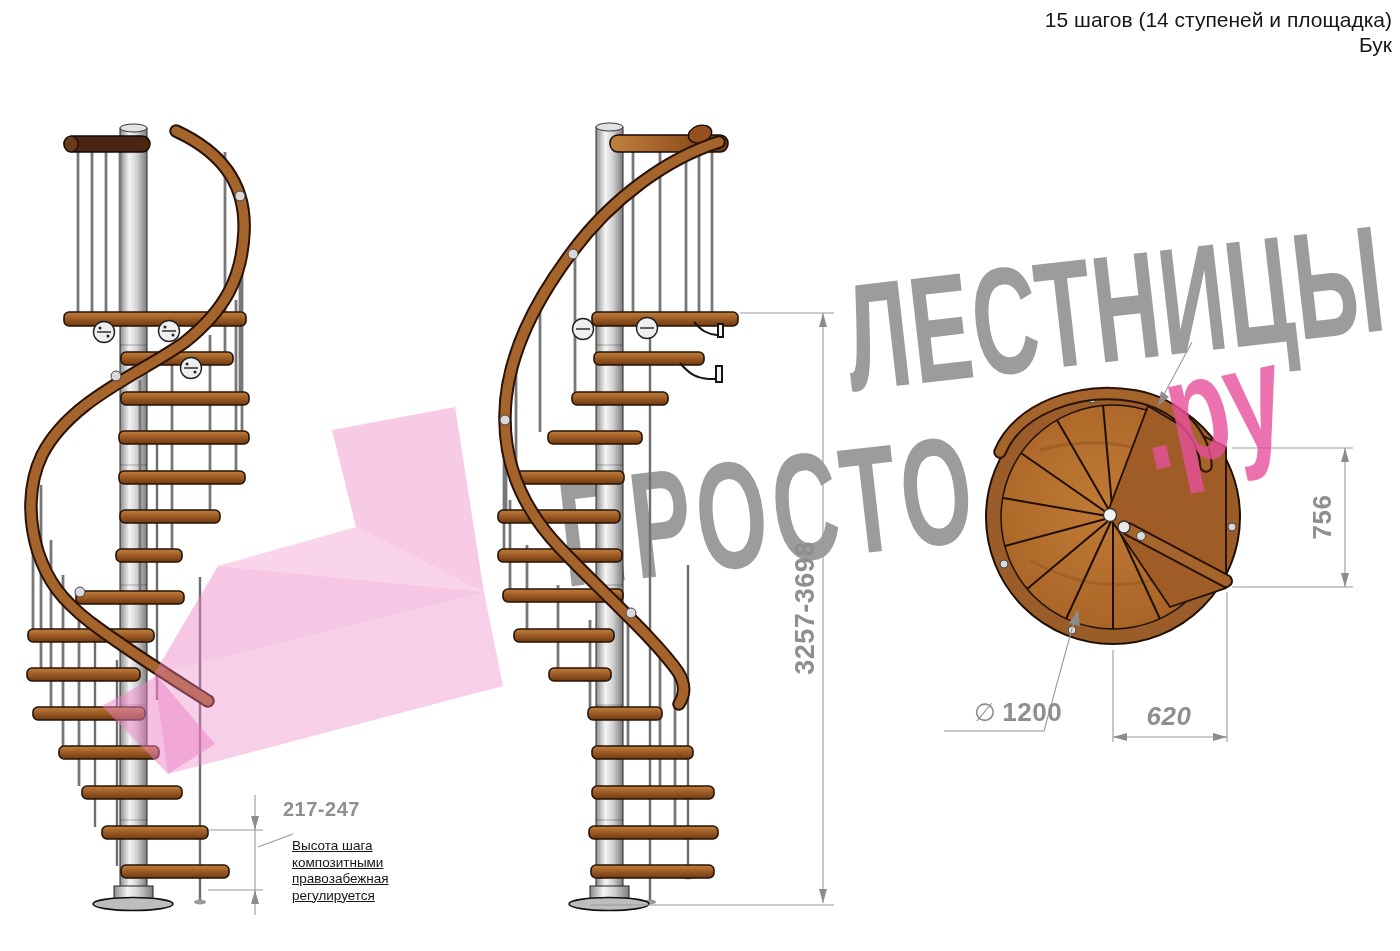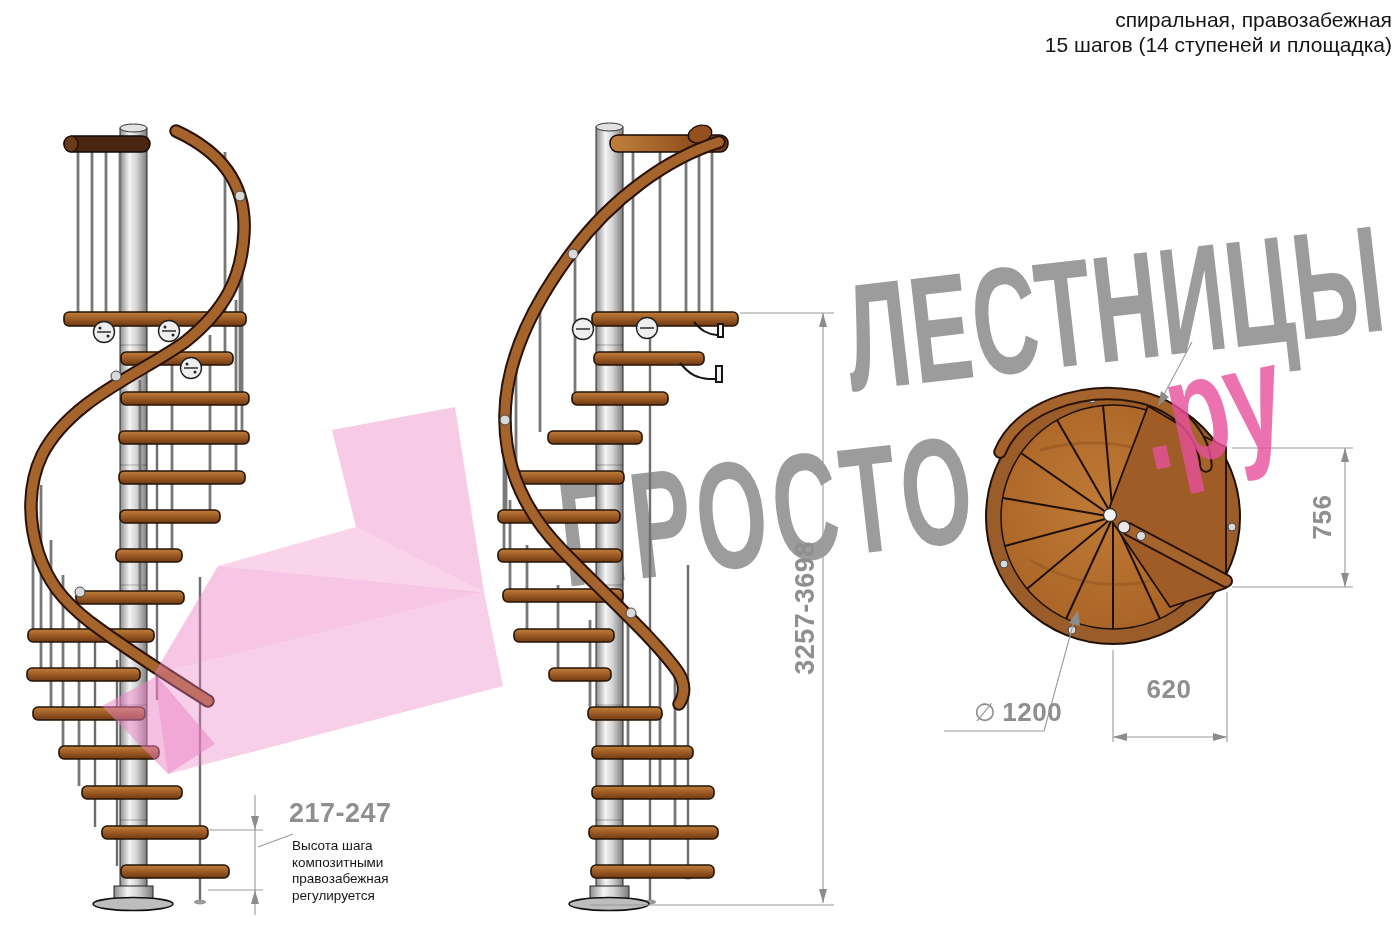--- a/index.html
+++ b/index.html
@@ -18,25 +18,25 @@
   
   #drawing-svg{left:0;top:0;z-index:2;}
   #arrow-svg{left:0;top:0;z-index:3;pointer-events:none;}
   .txt{z-index:4;}
   
   .dim-num{font-weight:bold;color:#8f8f8f;letter-spacing:.5px;white-space:nowrap;}
   #dim-total{left:0;top:0;font-size:27px;transform-origin:0 0;
              transform:translate(805px,608px) rotate(-90deg) translate(-50%,-50%);}
   #dim-756{left:0;top:0;font-size:26px;transform-origin:0 0;
            transform:translate(1322px,517px) rotate(-90deg) translate(-50%,-50%);}
-  #dim-620{left:1139px;top:674px;width:60px;text-align:center;font-size:26px;}
-  #dim-step{left:289px;top:798px;font-size:27px;}
+  #dim-620{left:1139px;top:701px;width:60px;text-align:center;font-size:26px;font-style:italic;}
+  #dim-step{left:283px;top:798px;font-size:20px;}
   #dim-diam{left:974px;top:697px;font-size:26px;}
   #dim-diam .sym{font-weight:normal;font-size:25px;margin-right:6px;}
-  #step-note{left:292px;top:838px;font-size:13.5px;line-height:16.5px;color:#151515;}
+  #step-note{left:292px;top:838px;font-size:13.5px;line-height:16.5px;color:#151515;text-decoration:underline;}
 </style>
 </head>
 <body>
 
 <div id="canvas">
 
   <div class="abs wm-word" id="wm-top">ЛЕСТНИЦЫ</div>
   <div class="abs wm-word" id="wm-bottom">ПРОСТО</div>
 
   <svg id="drawing-svg" class="abs" width="1400" height="951" viewBox="0 0 1400 951">
@@ -298,22 +298,22 @@
       <polygon points="332,430 455,407 484,592 356,527" fill-opacity="0.42"></polygon>
       <polygon points="218,566 356,527 484,592" fill-opacity="0.34"></polygon>
       <polygon points="154,674 218,566 484,592" fill-opacity="0.46"></polygon>
       <polygon points="154,674 484,592 503,686 168,774" fill-opacity="0.38"></polygon>
       <polygon points="102,706 157,676 215,744 168,774" fill-opacity="0.5"></polygon>
     </g>
   </svg>
   <div class="abs" id="wm-suffix">.ру</div>
 
   <div class="abs txt" id="header">
-    <div>спиральная, правозабежная</div>
     <div>15 шагов (14 ступеней и площадка)</div>
+    <div>Бук</div>
   </div>
 
   <div class="abs txt dim-num" id="dim-total">3257-3698</div>
   <div class="abs txt dim-num" id="dim-step">217-247</div>
   <div class="abs txt dim-num" id="dim-756">756</div>
   <div class="abs txt dim-num" id="dim-620">620</div>
   <div class="abs txt dim-num" id="dim-diam">
     <span class="sym">∅</span><span>1200</span>
   </div>
   <div class="abs txt" id="step-note">

